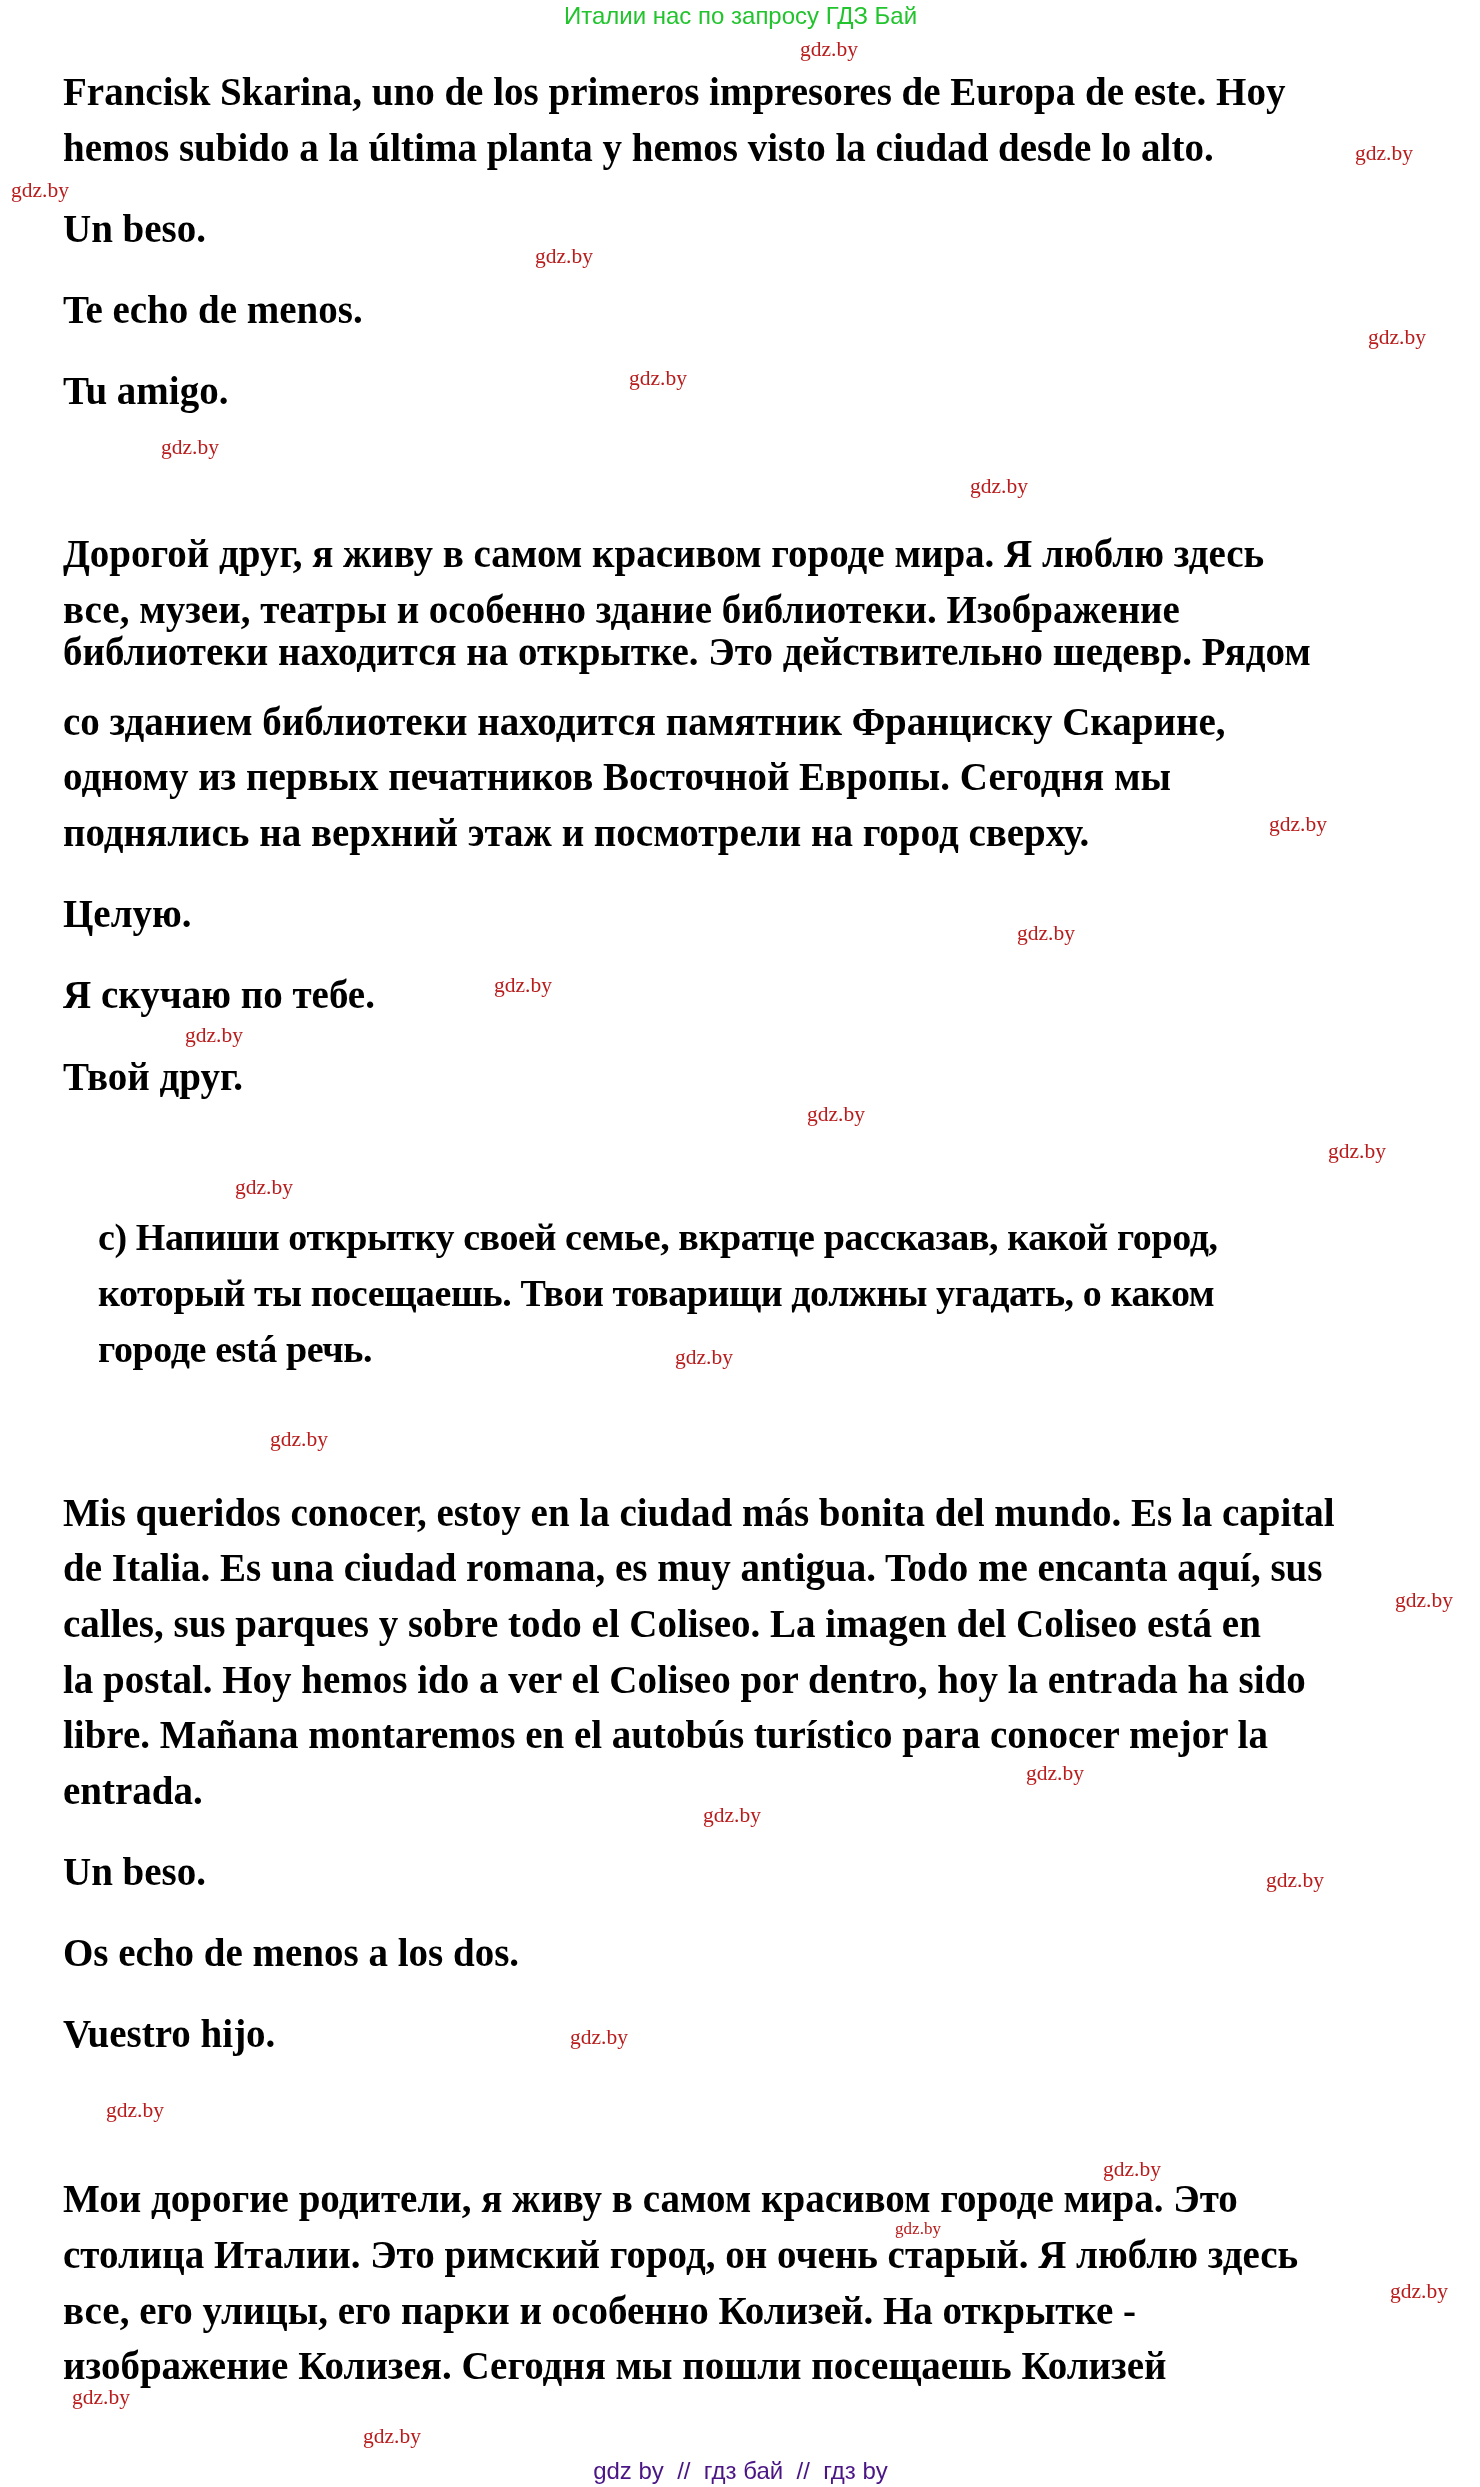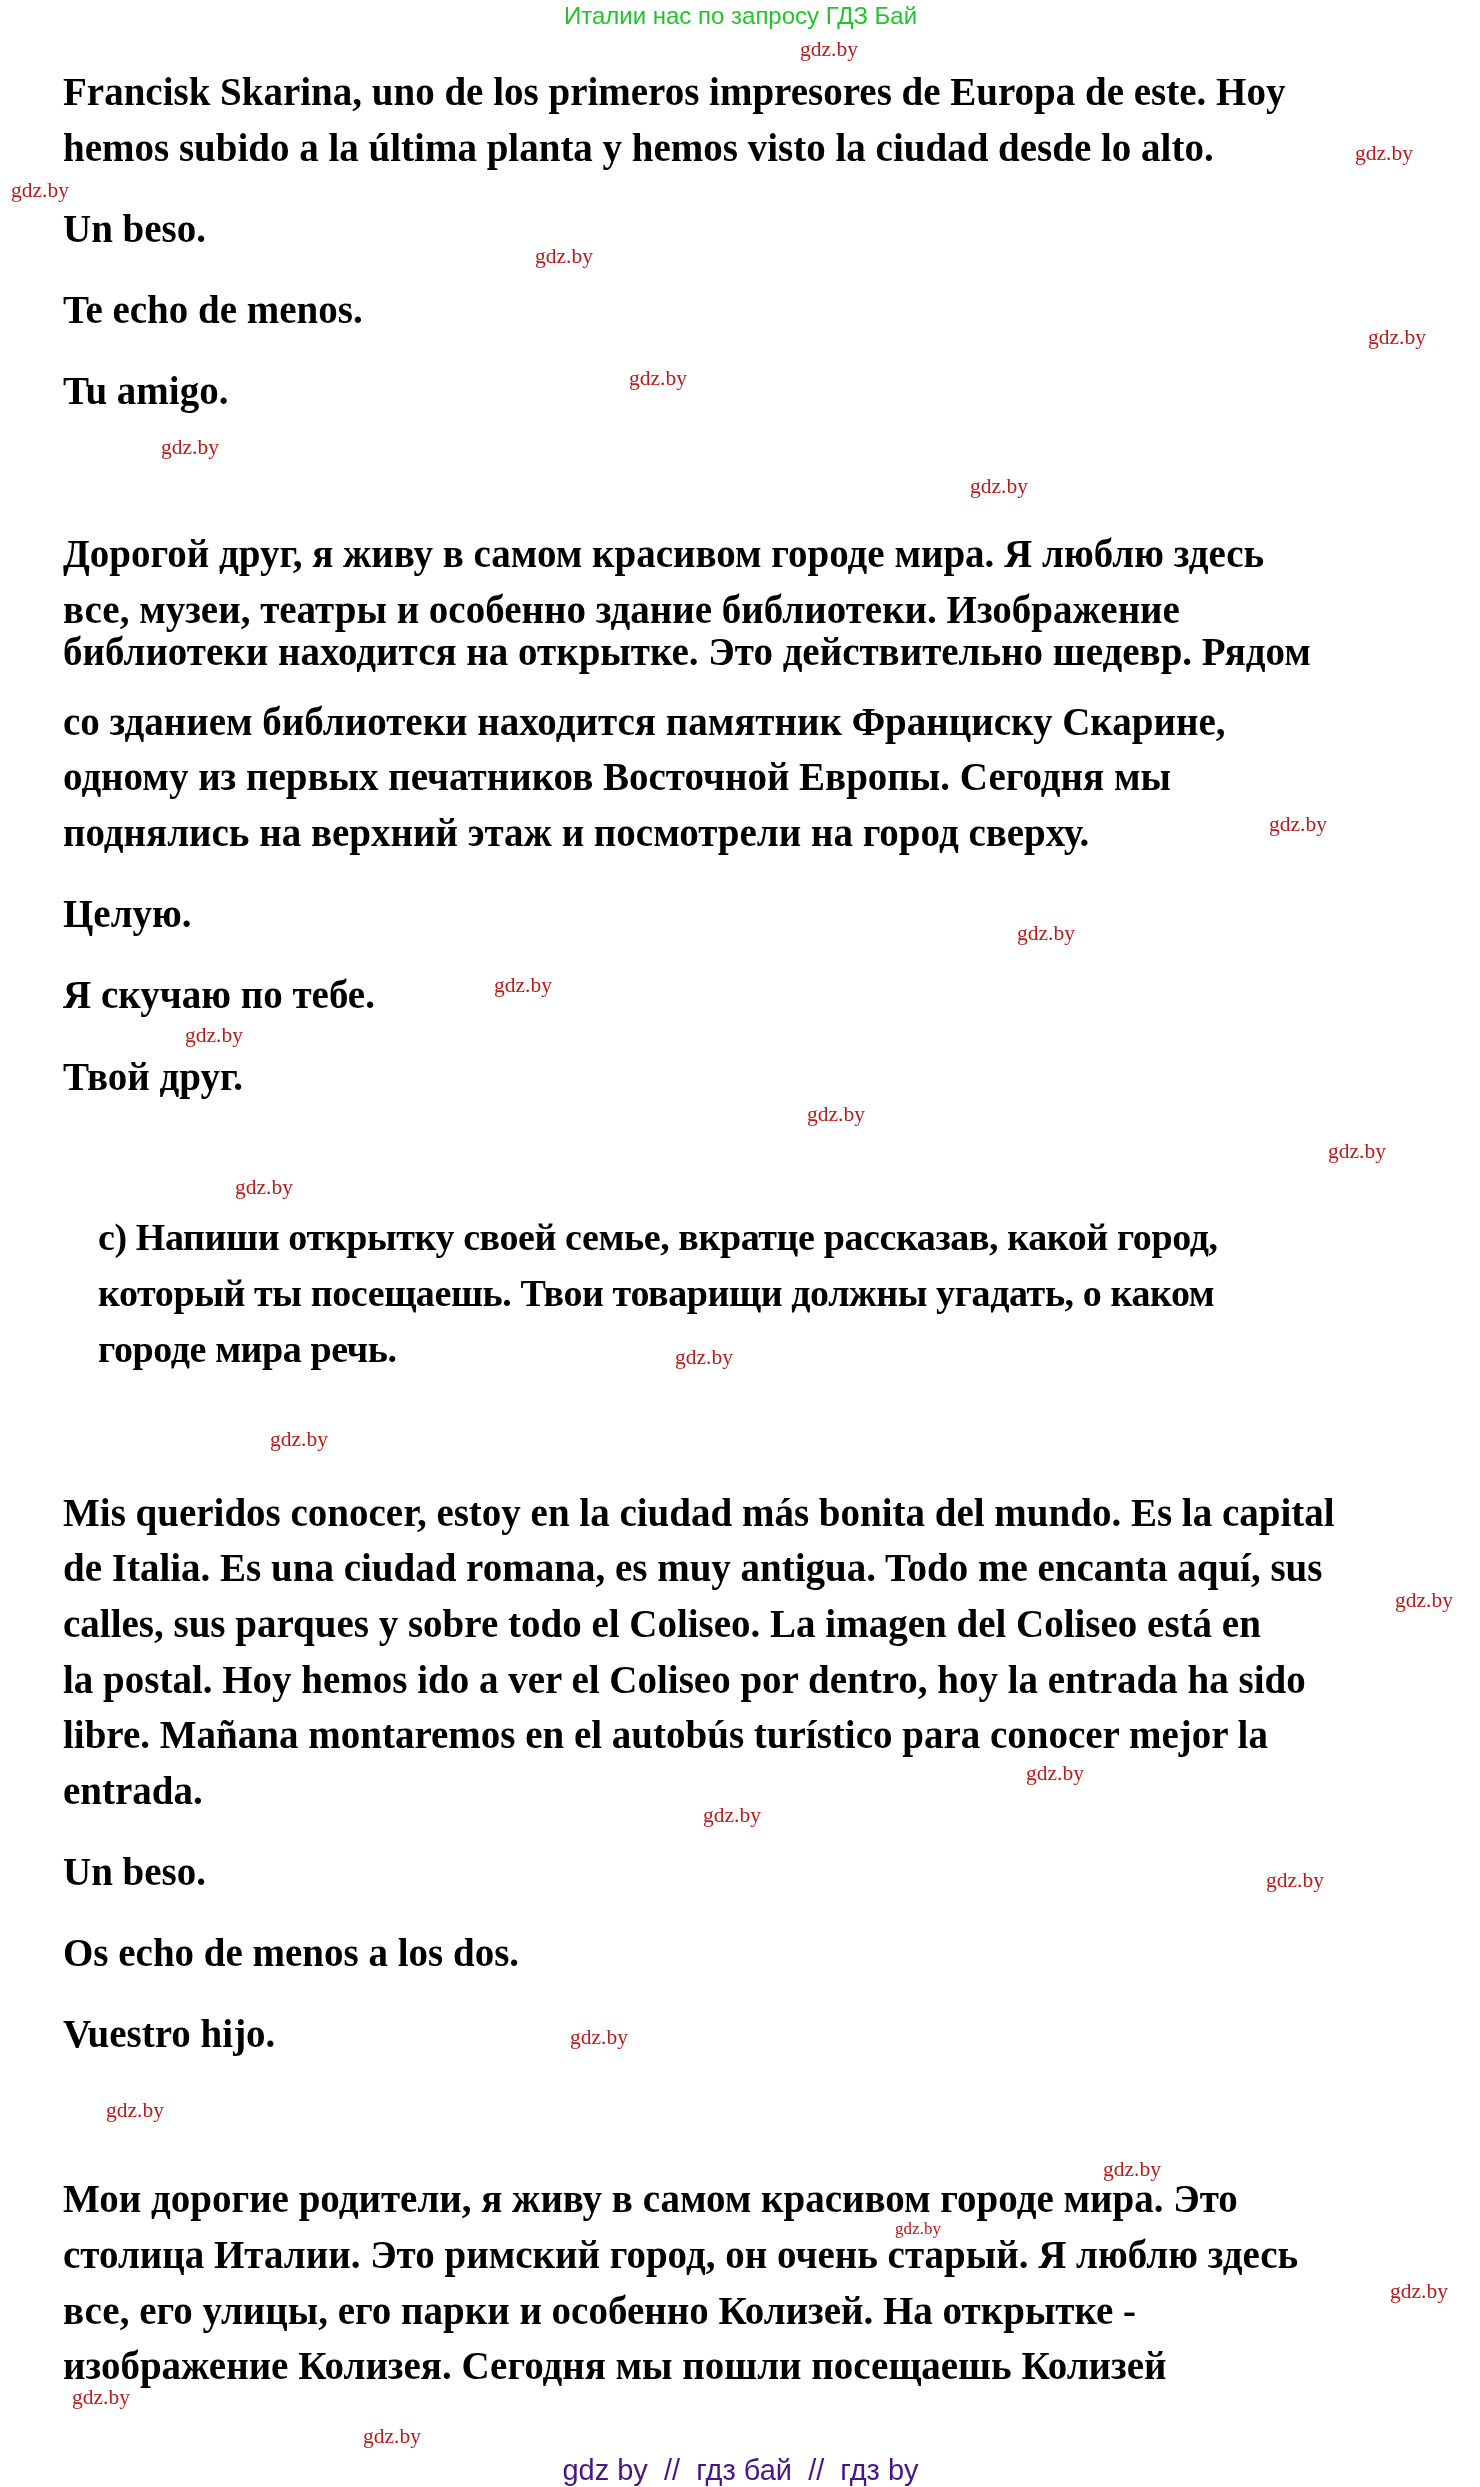--- a/index.html
+++ b/index.html
@@ -4,21 +4,21 @@
 <style>
   html, body { margin:0; padding:0; background:#ffffff; }
   body { width:1481px; height:2487px; position:relative; overflow:hidden; }
   .header {
     position:absolute; left:0; width:1481px; top:1.5px; text-align:center;
     font-family:"Liberation Sans", sans-serif; font-size:24px; color:#22c42e;
     line-height:28px;
   }
   .footer {
     position:absolute; left:0; width:1481px; top:2455px; text-align:center;
-    font-family:"Liberation Sans", sans-serif; font-size:29px; color:#4a1685;
+    font-family:"Liberation Sans", sans-serif; font-size:24px; color:#4a1685;
     line-height:31px; white-space:pre;
   }
   .line {
     position:absolute; left:63px;
     font-family:"Liberation Serif", serif; font-size:39px; color:#000;
     line-height:46px; white-space:nowrap; transform:translateY(-23px);font-weight:bold;
   }
   .bold {
     font-weight:bold; letter-spacing:-0.4px; font-size:38px;margin-left:35px;
   }
@@ -44,21 +44,21 @@
 <div class="line" style="top:652px">библиотеки находится на открытке. Это действительно шедевр. Рядом</div>
 <div class="line" style="top:722px">со зданием библиотеки находится памятник Франциску Скарине,</div>
 <div class="line" style="top:777px">одному из первых печатников Восточной Европы. Сегодня мы</div>
 <div class="line" style="top:833px">поднялись на верхний этаж и посмотрели на город сверху.</div>
 <div class="line" style="top:914px">Целую.</div>
 <div class="line" style="top:995px">Я скучаю по тебе.</div>
 <div class="line" style="top:1077px">Твой друг.</div>
 
 <div class="line bold" style="top:1237px">c) Напиши открытку своей семье, вкратце рассказав, какой город,</div>
 <div class="line bold" style="top:1293px">который ты посещаешь. Твои товарищи должны угадать, о каком</div>
-<div class="line bold" style="top:1349px">городе мира речь.</div>
+<div class="line bold" style="top:1349px">городе está речь.</div>
 
 <div class="line" style="top:1513px">Mis queridos conocer, estoy en la ciudad más bonita del mundo. Es la capital</div>
 <div class="line" style="top:1568px">de Italia. Es una ciudad romana, es muy antigua. Todo me encanta aquí, sus</div>
 <div class="line" style="top:1624px">calles, sus parques y sobre todo el Coliseo. La imagen del Coliseo está en</div>
 <div class="line" style="top:1680px">la postal. Hoy hemos ido a ver el Coliseo por dentro, hoy la entrada ha sido</div>
 <div class="line" style="top:1735px">libre. Mañana montaremos en el autobús turístico para conocer mejor la</div>
 <div class="line" style="top:1791px">entrada.</div>
 <div class="line" style="top:1872px">Un beso.</div>
 <div class="line" style="top:1953px">Os echo de menos a los dos.</div>
 <div class="line" style="top:2034px">Vuestro hijo.</div>

